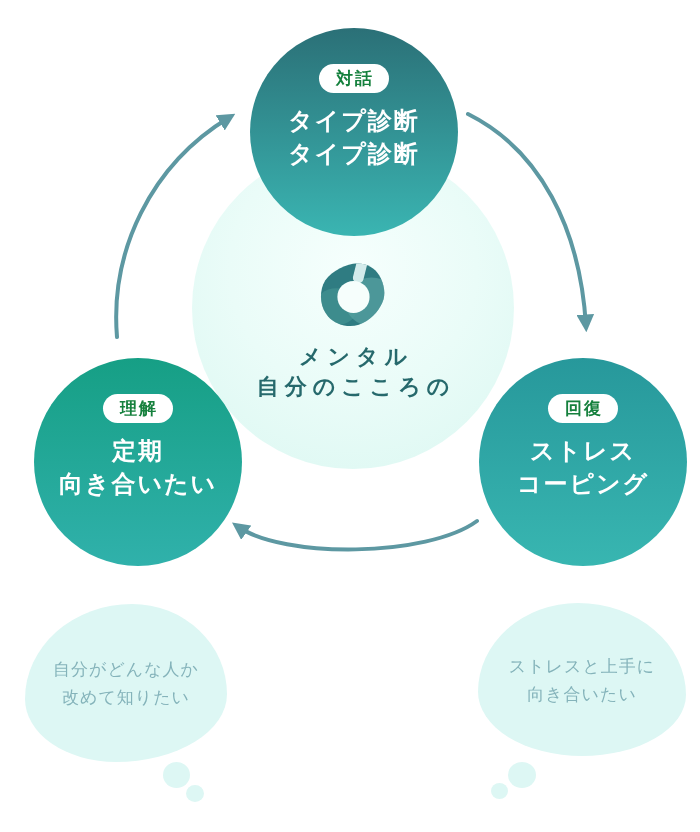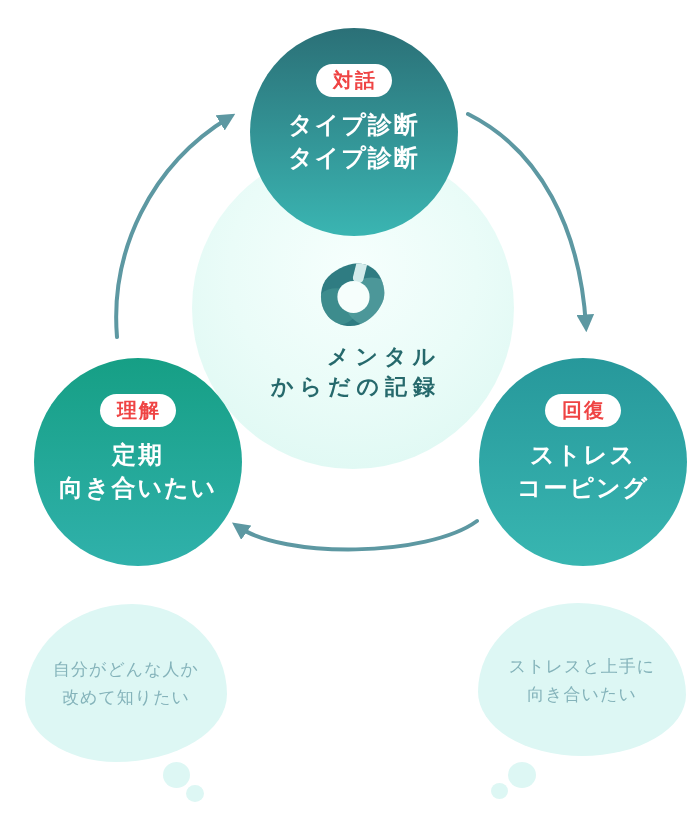--- a/index.html
+++ b/index.html
@@ -47,22 +47,22 @@
     align-items: center;
     z-index: 3;
   }
   .node-dialogue      { left: 250px; top: 28px;  background: linear-gradient(180deg, #2b7077 0%, #3ab5b2 100%); }
   .node-understanding { left: 34px;  top: 358px; background: linear-gradient(180deg, #169f85 0%, #30b1ab 100%); }
   .node-recovery      { left: 479px; top: 358px; background: linear-gradient(180deg, #27989b 0%, #38b6b1 100%); }
 
   .badge {
     margin-top: 36px;
     background: #ffffff;
-    color: #ef4444;
-    font-size: 20px;
+    color: #15803d;
+    font-size: 17px;
     font-weight: bold;
     letter-spacing: 2px;
     padding: 4px 15px 5px 17px;
     border-radius: 20px;
     line-height: 1.2;
   }
   .node-label {
     margin-top: 12px;
     color: #ffffff;
     font-size: 24px;
@@ -84,21 +84,21 @@
     z-index: 4;
   }
   .center-title {
     margin-top: 6px;
     color: #26696c;
     font-size: 22px;
     font-weight: bold;
     letter-spacing: 6px;
     text-indent: 6px;
     line-height: 30px;
-    text-align: right;
+    text-align: center;
   }
   .center-title span { display: block; }
 
   
   .bubble {
     position: absolute;
     z-index: 2;
   }
   .bubble .blob {
     position: absolute;
@@ -169,21 +169,21 @@
       <path d="M40,7 C51,5 62,10 67,19 C72,28 74,38 70,47 C66,56 57,66 46,69.5 C35,73 22,69.5 14.5,61 C7,52.5 5,39 9.5,28 C14,17 29,9 40,7 Z" fill="#2f7c82"></path>
       <g clip-path="url(#blobClip)">
         <ellipse cx="59" cy="46" rx="27" ry="25" fill="#6ab1b0" opacity="0.5"></ellipse>
         <ellipse cx="23" cy="51" rx="22" ry="19" fill="#4f9f9b" opacity="0.45"></ellipse>
         <rect x="42" y="1" width="11" height="26" rx="5.5" fill="#dcf1f0" opacity="0.95" transform="rotate(14 47 13)"></rect>
       </g>
       <circle cx="40.5" cy="41" r="16.5" fill="#f6fefc"></circle>
     </svg>
     <div class="center-title">
       <span>メンタル</span>
-      <span>からだの記録</span>
+      <span>自分のこころの</span>
     </div>
   </div>
 
   <div class="node node-dialogue">
     <span class="badge">対話</span>
     <div class="node-label">
       <span>タイプ診断</span>
       <span>タイプ診断</span>
     </div>
   </div>

